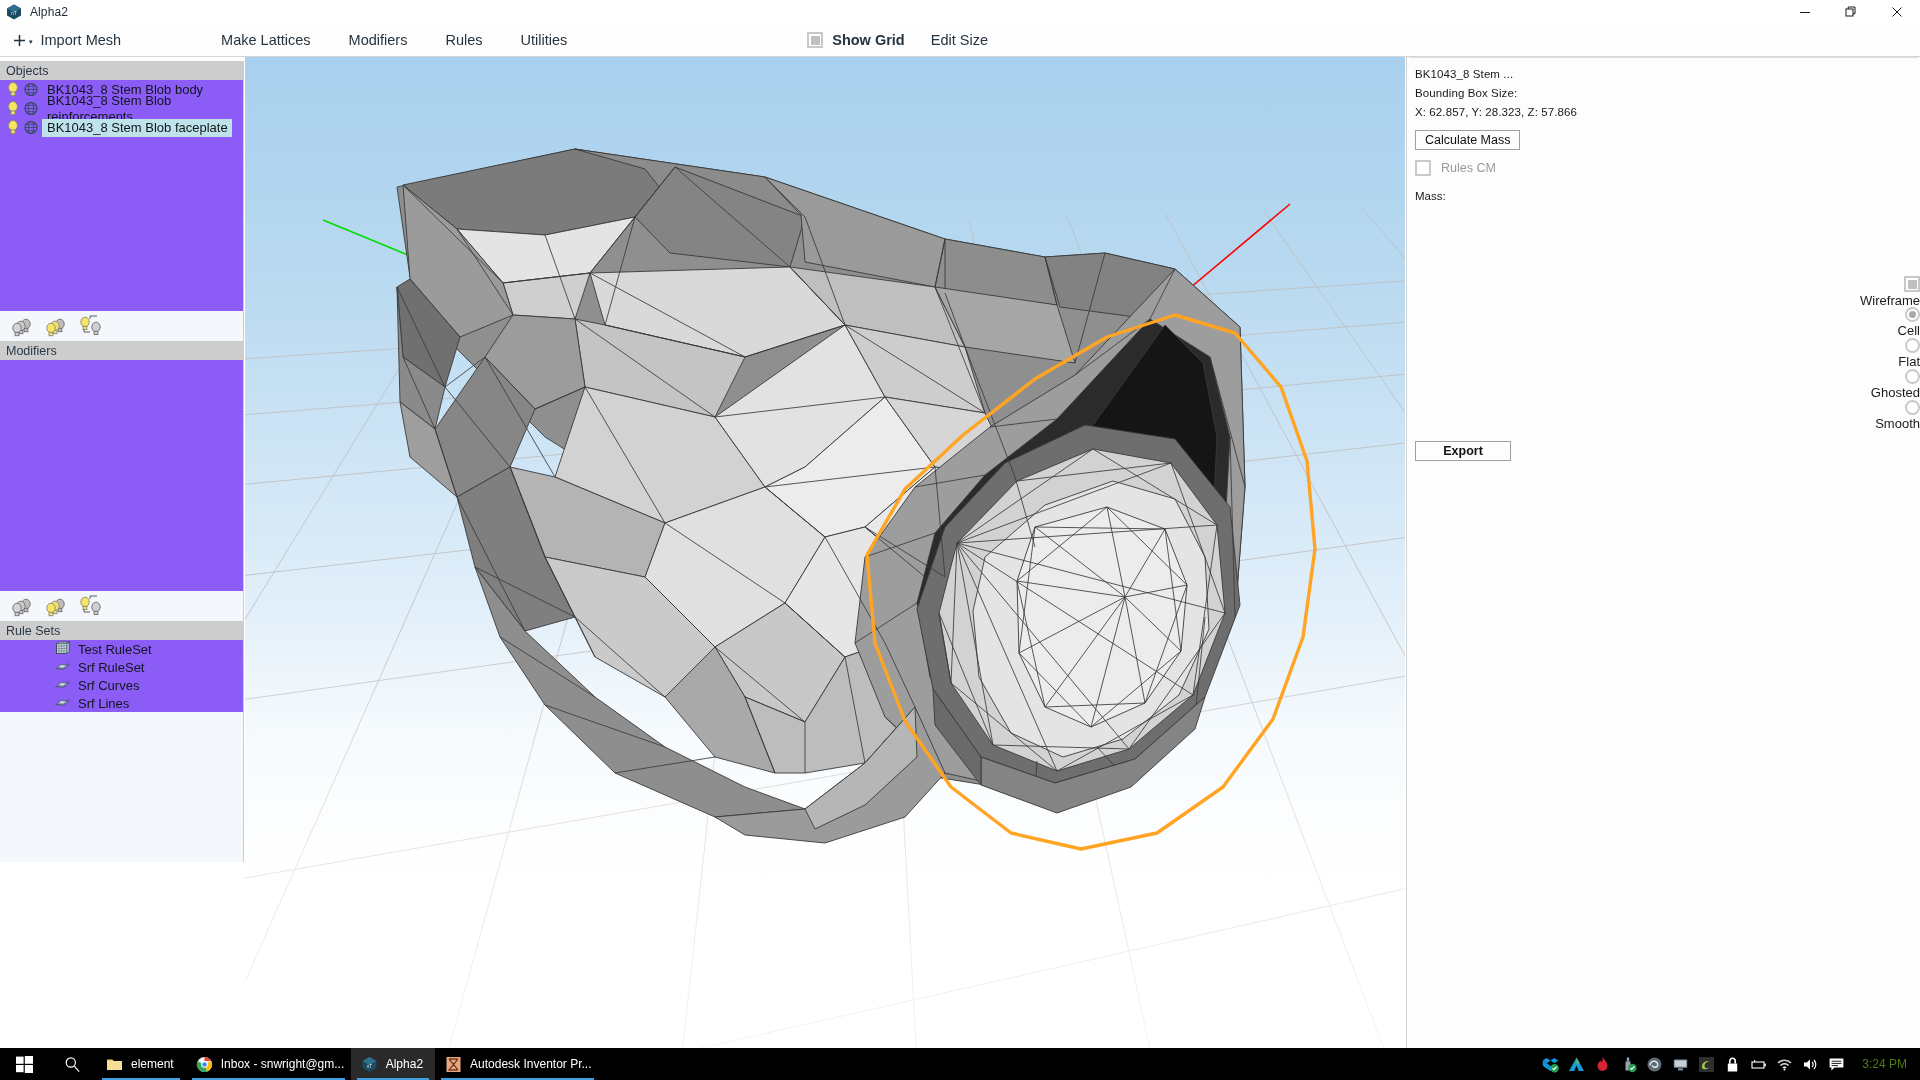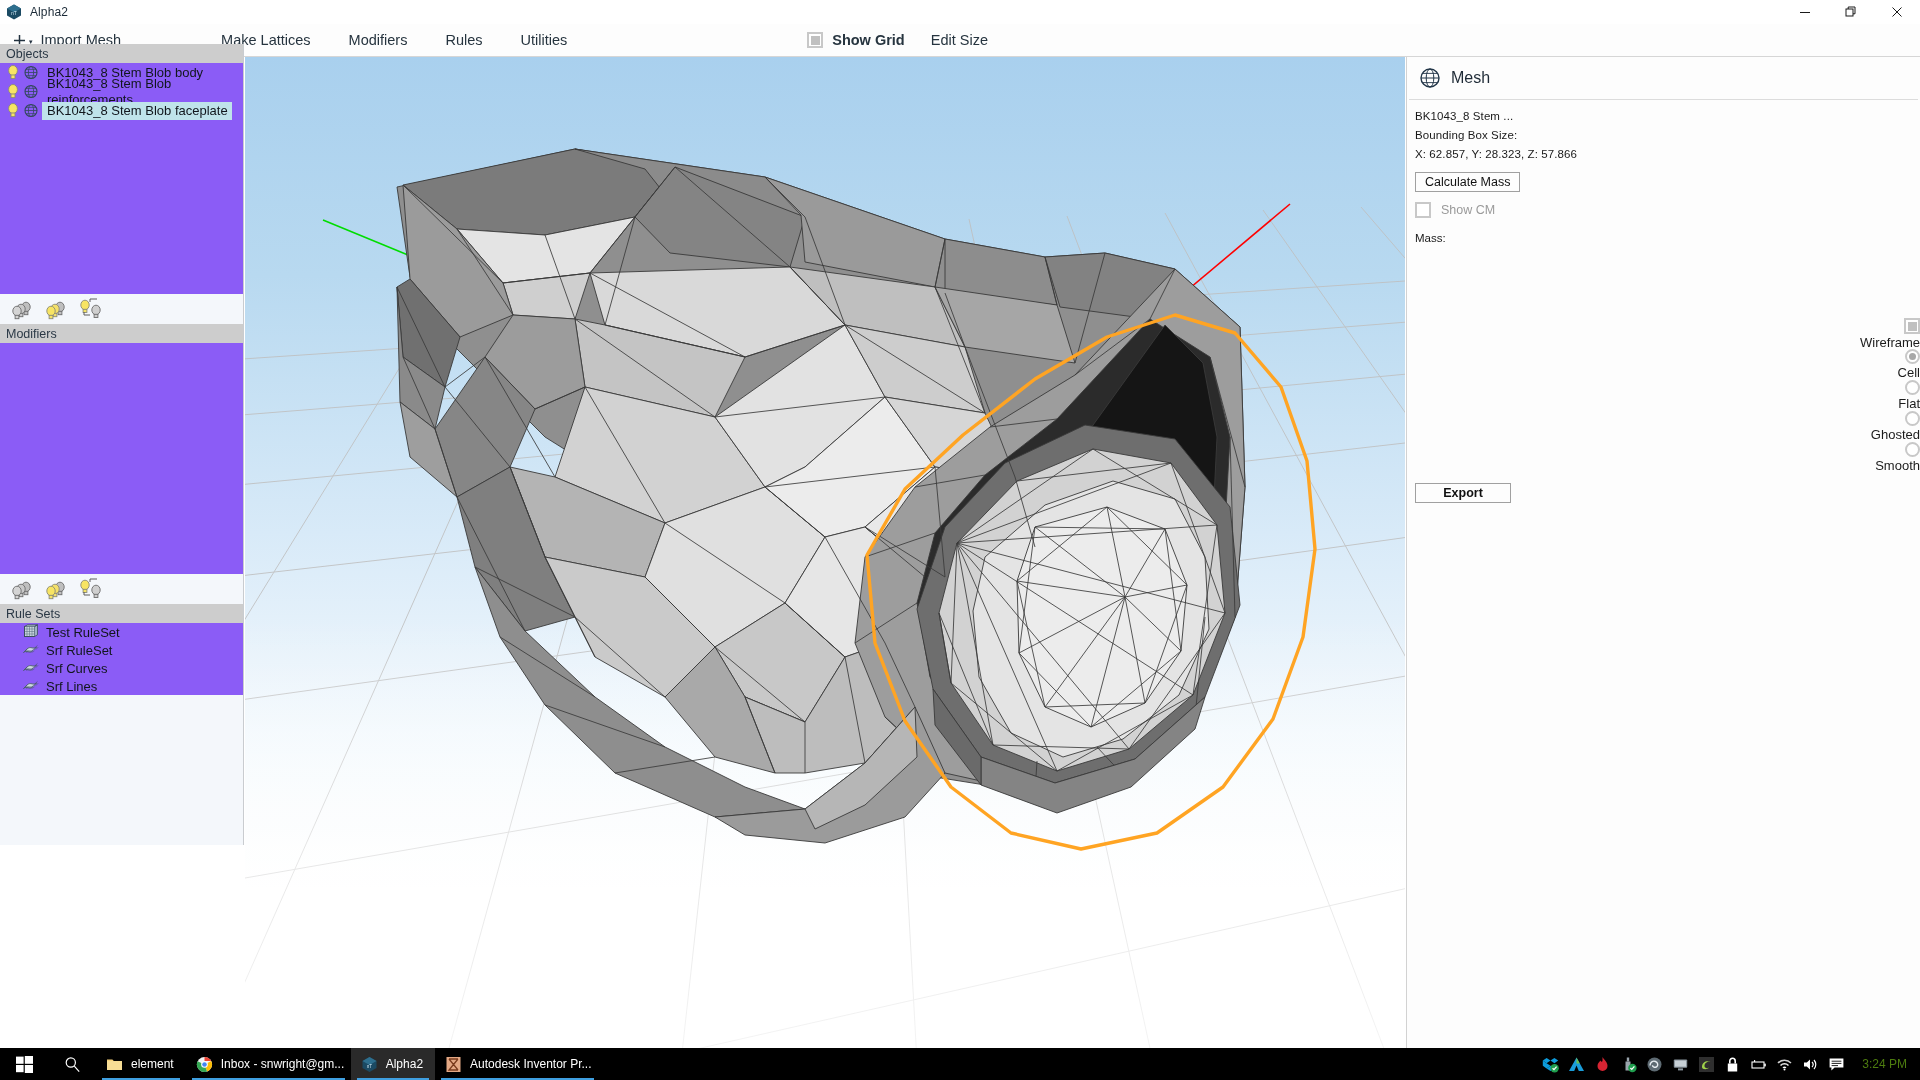--- a/index.html
+++ b/index.html
@@ -47,42 +47,42 @@
   .menu-group { display: flex; align-items: center; margin-left: 100px; gap: 38px; }
   .chk-flat {
     width: 16px; height: 16px; border: 2px solid #c8c8c8; background: #fff;
     display: inline-flex; align-items: center; justify-content: center; flex: none;
   }
   .chk-flat i { width: 9px; height: 9px; background: #c0c0c0; display:block; }
   .grid-group { display: flex; align-items: center; gap: 9px; }
 
   
   .left {
-    position: absolute; top: 44px; left: 0; width: 244px; height: 801px;
+    position: absolute; top: 61px; left: 0; width: 244px; height: 801px;
     background: #f4f7fb;
     border-right: 1px solid #c9ccd0;
   }
   .sec-header {
     height: 19px; background: #cdcdcd; color: #2a3845;
     font-size: 12.5px; display: flex; align-items: center; padding-left: 6px;
   }
   .obj-row {
     height: 19px; display: flex; align-items: center; gap: 0px;
     font-size: 13px; color: #11161c; padding-left: 5px;
   }
   .obj-row.selected .obj-label { background: #bfe3ea; }
   .obj-label { padding: 1px 4px 1px 5px; line-height: 16px; }
   .bulb { width: 16px; height: 17px; flex: none; }
   .globe { width: 16px; height: 17px; flex: none; margin-left: 2px; margin-right: 3px;}
   .panel-body { background: #8b5cf6; }
   .icon-strip { display: flex; align-items: center; gap: 8px; padding-left: 10px; height: 30px; }
   .icon-strip > span { width: 26px; height: 24px; display:block; }
   .rule-row {
     height: 18px; display: flex; align-items: center; font-size: 13px; color: #11161c;
-    padding-left: 22px; gap: 7px;
+    padding-left: 22px; gap: 7px; margin-left: 32px;
   }
   .rule-ico { width: 17px; height: 16px; flex: none; }
 
   
   .viewport {
     position: absolute; top: 57px; left: 245px; width: 1160px; height: 991px;
     overflow: hidden;
     background: linear-gradient(to bottom, #a9d0ee 0%, #b8d9f0 22%, #d8eaf8 48%, #f2f8fd 68%, #ffffff 84%, #ffffff 100%);
   }
   .viewport svg { position: absolute; top: 0; left: 0; }
@@ -549,46 +549,35 @@
         </g>
 
         <path d="M622 498 L660 432 L718 378 L790 322 L862 280 L930 258 L990 276 L1036 330
                  L1062 404 L1070 492 L1058 580 L1028 662 L978 730 L912 776 L836 792
                  L766 776 L706 730 L660 664 L630 586 Z" fill="none" stroke="#FFA423" stroke-width="3.4" stroke-linejoin="round"></path>
       </g>
     </svg>
   </div>
 
   <div class="right">
-    <div class="rp-head">
-      <span class="globe-lg">
-        <svg width="22" height="22" viewBox="0 0 22 22">
-          <circle cx="11" cy="11" r="9" fill="none" stroke="#223648" stroke-width="1.4"></circle>
-          <ellipse cx="11" cy="11" rx="3.8" ry="9" fill="none" stroke="#223648" stroke-width="1"></ellipse>
-          <line x1="2" y1="11" x2="20" y2="11" stroke="#223648" stroke-width="1"></line>
-          <path d="M4 6.4 H18 M4 15.6 H18" stroke="#223648" stroke-width=".9" fill="none"></path>
-        </svg>
-      </span>
-      <span class="rp-title">Mesh</span>
-    </div>
     <div class="rp-rule"></div>
 
     <div class="rp-text">BK1043_8 Stem ...</div>
     <div class="rp-text">Bounding Box Size:</div>
     <div class="rp-text">X: 62.857, Y: 28.323, Z: 57.866</div>
 
     <div style="margin-top:12px;">
       <span class="btn">Calculate Mass</span>
     </div>
 
     <div class="cm-row">
       <span class="chk-flat">
           <i style="background:#ffffff;"></i>
         </span>
-      <span class="lbl">Show CM</span>
+      <span class="lbl">Rules CM</span>
     </div>
 
     <div class="mass-row">
       <span>Mass:</span>
       <span></span>
     </div>
 
     <div class="modes">
       <div class="mode-row">
         <span class="chk-flat">

